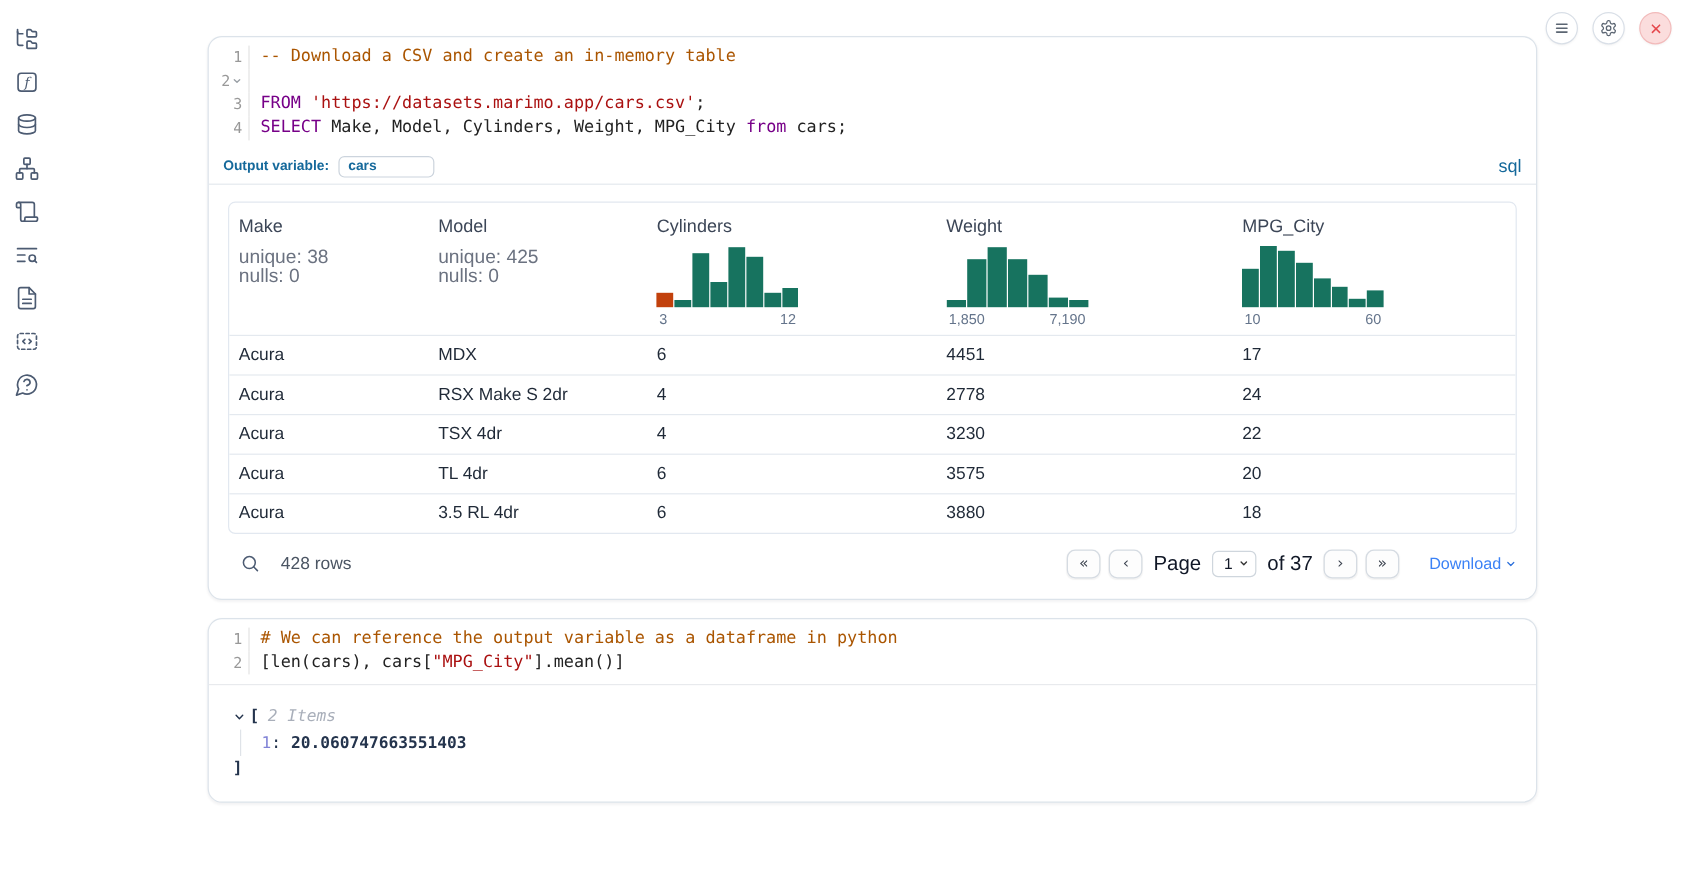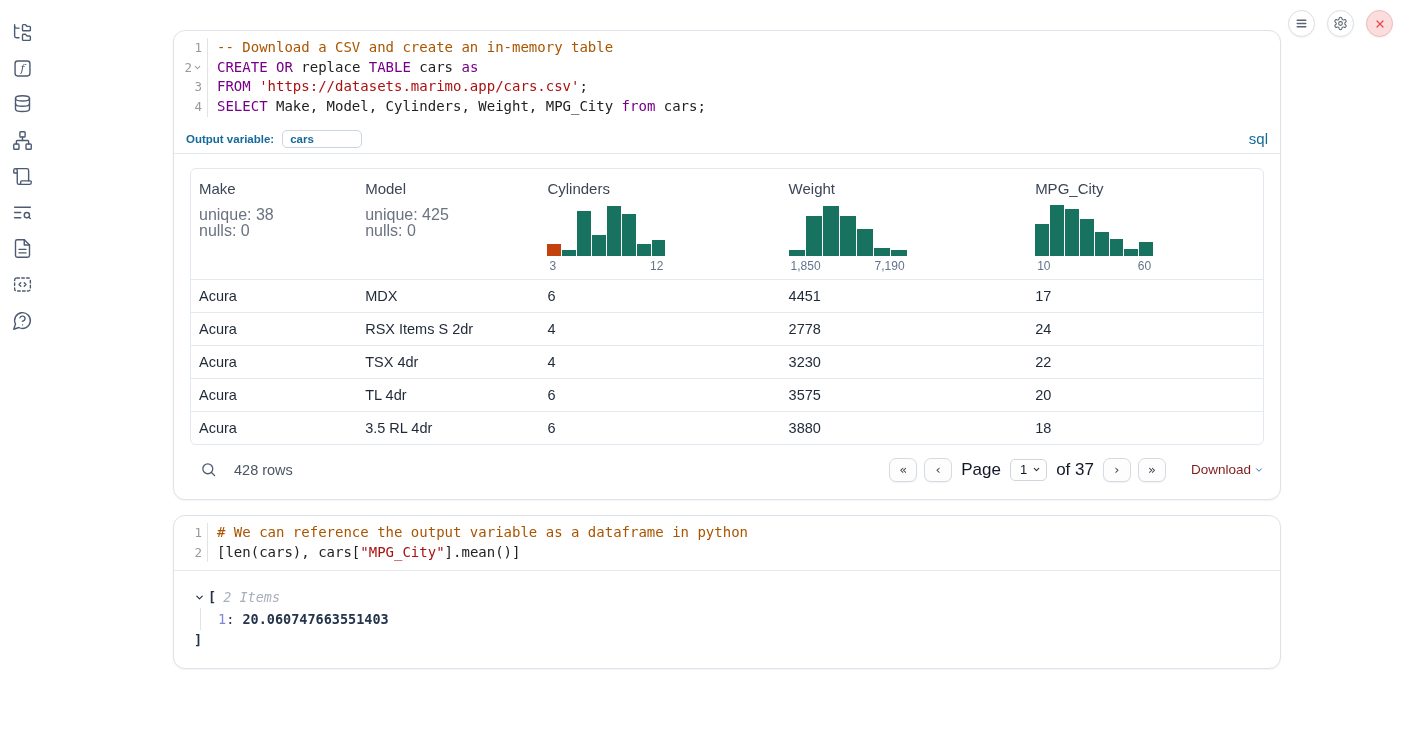--- a/index.html
+++ b/index.html
@@ -57,21 +57,21 @@
   
   .table-footer { display:flex; align-items:center; padding:13px 16px 17px 25px; }
   .rows-count { margin-left:17px; font-size:14.5px; color:#4b5563; }
   .pager { margin-left:auto; display:flex; align-items:center; gap:7px; }
   .pg-btn { min-width:28px; height:24px; border:1px solid #d5dbe2; border-radius:7px; background:#fdfdfd;
             box-shadow:0 1px 1px rgba(0,0,0,.05); display:flex; align-items:center; justify-content:center;
             font-size:13px; color:#3f4652; cursor:pointer; font-family:"DejaVu Sans", sans-serif; }
   .pg-text { font-size:17px; color:#111827; margin:0 2px; }
   .page-select { height:22px; border:1px solid #cfd6dd; border-radius:5px; background:#fff; padding:0 5px 0 9px;
                  display:flex; align-items:center; gap:5px; font-size:13px; color:#111827; cursor:pointer; }
-  .download { margin-left:18px; color:#7f1d1d; font-size:13.5px; display:flex; align-items:center; gap:3px; cursor:pointer; }
+  .download { margin-left:18px; color:#3b82f6; font-size:13.5px; display:flex; align-items:center; gap:3px; cursor:pointer; }
 
   
   .cell-divider { border-top:1px solid #e8eaed; }
   .py-output { padding:15px 20px 18px; font-family:"DejaVu Sans Mono", monospace; font-size:13.5px; color:#24344d; }
   .tree-head { display:flex; align-items:center; line-height:22px; }
   .tree-bracket { color:#24344d; font-weight:600; margin-left:3px; }
   .tree-count { color:#a9afba; font-style:italic; margin-left:7px; }
   .tree-entries { margin-left:6px; border-left:1px solid #dfe3e8; padding-left:17px; }
   .tree-entry { line-height:22px; }
   .tree-key { color:#8183d6; }
@@ -185,21 +185,20 @@
         </div>
         <div class="code-line">
           <span class="gutter">
             <span>2</span>
             <span class="fold">
               <svg width="9" height="9" viewBox="0 0 24 24" fill="none" stroke="#9aa0a6" stroke-width="3" stroke-linecap="round" stroke-linejoin="round">
                 <polyline points="6 9 12 15 18 9"></polyline>
               </svg>
             </span>
           </span>
-          <span class="code-text"><span class="cm-keyword">CREATE</span><span> </span><span class="cm-keyword">OR</span><span> replace </span><span class="cm-keyword">TABLE</span><span> cars </span><span class="cm-keyword">as</span></span>
         </div>
         <div class="code-line">
           <span class="gutter">
             <span>3</span>
           </span>
           <span class="code-text"><span class="cm-keyword">FROM</span><span> </span><span class="cm-string">'https://datasets.marimo.app/cars.csv'</span><span>;</span></span>
         </div>
         <div class="code-line">
           <span class="gutter">
             <span>4</span>
@@ -289,21 +288,21 @@
       <div id="table-rows">
           <div class="tr">
             <div class="td" style="width: 15.5%;">Acura</div>
             <div class="td" style="width: 17%;">MDX</div>
             <div class="td" style="width: 22.5%;">6</div>
             <div class="td" style="width: 23%;">4451</div>
             <div class="td" style="width: 22%;">17</div>
           </div>
           <div class="tr">
             <div class="td" style="width: 15.5%;">Acura</div>
-            <div class="td" style="width: 17%;">RSX Items S 2dr</div>
+            <div class="td" style="width: 17%;">RSX Make S 2dr</div>
             <div class="td" style="width: 22.5%;">4</div>
             <div class="td" style="width: 23%;">2778</div>
             <div class="td" style="width: 22%;">24</div>
           </div>
           <div class="tr">
             <div class="td" style="width: 15.5%;">Acura</div>
             <div class="td" style="width: 17%;">TSX 4dr</div>
             <div class="td" style="width: 22.5%;">4</div>
             <div class="td" style="width: 23%;">3230</div>
             <div class="td" style="width: 22%;">22</div>

